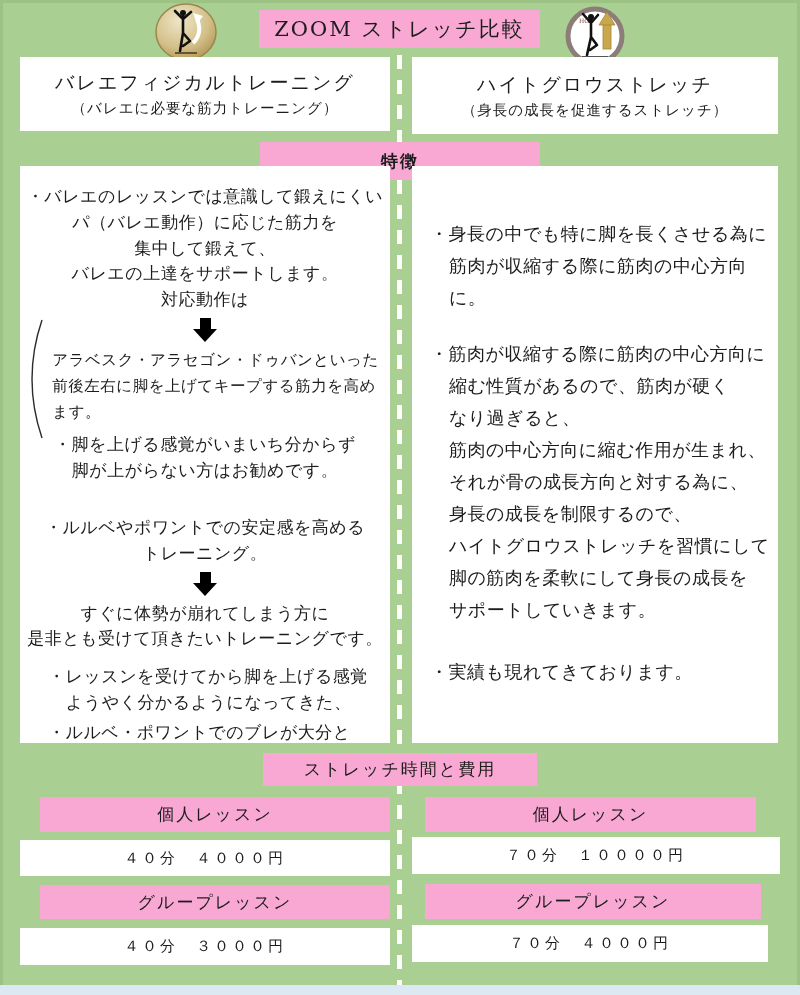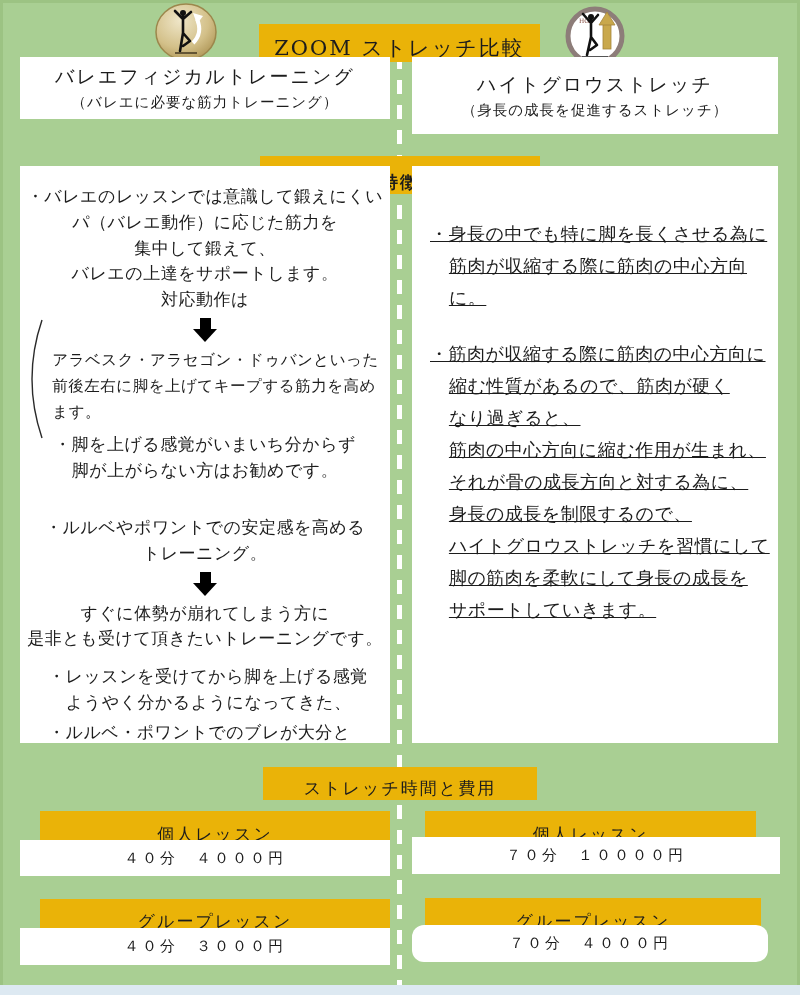--- a/index.html
+++ b/index.html
@@ -1,21 +1,21 @@
 <!DOCTYPE html>
 <html><head>
 <meta charset="utf-8">
 <style>
   html,body{margin:0;padding:0;}
   body{font-family:"DejaVu Serif","Liberation Serif",serif;color:#1c1c1c;}
   #page{position:relative;width:800px;height:995px;background:#a9cf93;overflow:hidden;
         box-shadow:inset 0 0 0 3px #9cc383;}
   .abs{position:absolute;}
-  .bluebar{background:#eab308;display:flex;align-items:flex-end;justify-content:center;
-           letter-spacing:2px;margin-top:14px;}
+  .bluebar{background:#f9a8d4;display:flex;align-items:center;justify-content:center;
+           letter-spacing:2px;}
   .whitebox{background:#ffffff;}
   .divider{left:397px;top:55px;width:5px;height:930px;
            background-image:repeating-linear-gradient(to bottom,#ffffff 0 14px,rgba(255,255,255,0) 14px 25px);}
   .title-bar{left:259px;top:10px;width:281px;height:38px;font-size:21px;}
   .col-header{display:flex;flex-direction:column;align-items:center;justify-content:center;text-align:center;}
   .col-header .h1{font-size:19px;letter-spacing:2px;}
   .col-header .h2{font-size:14.5px;letter-spacing:1px;margin-top:3px;}
   .section-bar{font-size:17px;}
   .content{font-size:17px;line-height:1.52;letter-spacing:0.5px;overflow:hidden;}
   .content .tline{text-align:center;}
@@ -67,21 +67,21 @@
       <circle cx="33" cy="31" r="27" fill="#ffffff" stroke="#8d7d79" stroke-width="5"></circle>
       <text x="17" y="18" font-size="6" fill="#7a3b2e">HGS</text>
       <rect x="41" y="18" width="8" height="26" fill="#c9a84c" stroke="#a5843a" stroke-width="0.8"></rect>
       <path d="M45,7 L53,20 L37,20 Z" fill="#c9a84c" stroke="#a5843a" stroke-width="0.8"></path>
       <circle cx="29" cy="12" r="3" fill="#111"></circle>
       <path d="M29,15 L29,32 M29,18 L21,9 M29,18 L36,10 M29,32 L25,50 M29,32 L35,40 L28,45" fill="none" stroke="#111" stroke-width="2.6" stroke-linecap="round" stroke-linejoin="round"></path>
       <rect x="20" y="51" width="26" height="2.4" fill="#2b2b2b" opacity="0.8"></rect>
     </svg>
   </div>
 
-  <div class="abs whitebox col-header" style="left:20px;top:57px;width:370px;height:62px;">
+  <div class="abs whitebox col-header" style="left:20px;top:57px;width:370px;height:74px;">
     <div class="h1">バレエフィジカルトレーニング</div>
     <div class="h2">（バレエに必要な筋力トレーニング）</div>
   </div>
   <div class="abs whitebox col-header" style="left:412px;top:57px;width:366px;height:77px;">
     <div class="h1">ハイトグロウストレッチ</div>
     <div class="h2">（身長の成長を促進するストレッチ）</div>
   </div>
 
   <div class="abs bluebar section-bar" style="left:260px;top:142px;width:280px;height:38px;font-weight:bold;">
     <span>特徴</span>
@@ -124,35 +124,38 @@
       </div>
     <div class="align-left" style="margin-top:12px;margin-left:28px;">
         <div class="tline bullet">・レッスンを受けてから脚を上げる感覚</div>
         <div class="tline">ようやく分かるようになってきた、</div>
       </div>
     <div class="align-left" style="margin-top:4px;margin-left:28px;">
         <div class="tline bullet">・ルルベ・ポワントでのブレが大分と</div>
       </div>
   </div>
 
-  <div class="abs whitebox content" style="left:412px;top:166px;width:366px;height:577px;font-size:18px;line-height:1.78;text-decoration:underline;">
+  <div class="abs whitebox content" style="left:412px;top:166px;width:366px;height:577px;font-size:18px;line-height:1.78;">
     <div class="align-left" style="margin:52px 8px 0 18px;">
         <div class="tline bullet">・身長の中でも特に脚を長くさせる為に</div>
         <div class="tline">筋肉が収縮する際に筋肉の中心方向に。</div>
       </div>
     <div class="align-left" style="margin:24px 8px 0 18px;">
         <div class="tline bullet">・筋肉が収縮する際に筋肉の中心方向に</div>
         <div class="tline">縮む性質があるので、筋肉が硬く</div>
         <div class="tline">なり過ぎると、</div>
         <div class="tline">筋肉の中心方向に縮む作用が生まれ、</div>
         <div class="tline">それが骨の成長方向と対する為に、</div>
         <div class="tline">身長の成長を制限するので、</div>
         <div class="tline">ハイトグロウストレッチを習慣にして</div>
         <div class="tline">脚の筋肉を柔軟にして身長の成長を</div>
         <div class="tline">サポートしていきます。</div>
+      </div>
+    <div class="align-left" style="margin:30px 8px 0 18px;">
+        <div class="tline bullet">・実績も現れてきております。</div>
       </div>
   </div>
 
   <div class="abs bluebar section-bar" style="left:263px;top:753px;width:274px;height:33px;">
     <span>ストレッチ時間と費用</span>
   </div>
 
   <div class="abs bluebar lesson-bar" style="left:40px;top:797px;width:350px;height:35px;">
     <span>個人レッスン</span>
   </div>
@@ -168,19 +171,19 @@
 
   <div class="abs bluebar lesson-bar" style="left:425px;top:797px;width:331px;height:35px;">
     <span>個人レッスン</span>
   </div>
   <div class="abs whitebox price-box" style="left:412px;top:837px;width:368px;height:37px;">
     <span>７０分　１００００円</span>
   </div>
   <div class="abs bluebar lesson-bar" style="left:425px;top:884px;width:336px;height:35px;">
     <span>グループレッスン</span>
   </div>
-  <div class="abs whitebox price-box" style="left:412px;top:925px;width:356px;height:37px;border-radius:12px;">
+  <div class="abs whitebox price-box" style="left:412px;top:925px;width:356px;height:37px;">
     <span>７０分　４０００円</span>
   </div>
 
   <div class="abs bottom-strip"></div>
 
 </div>
 
 </body></html>

